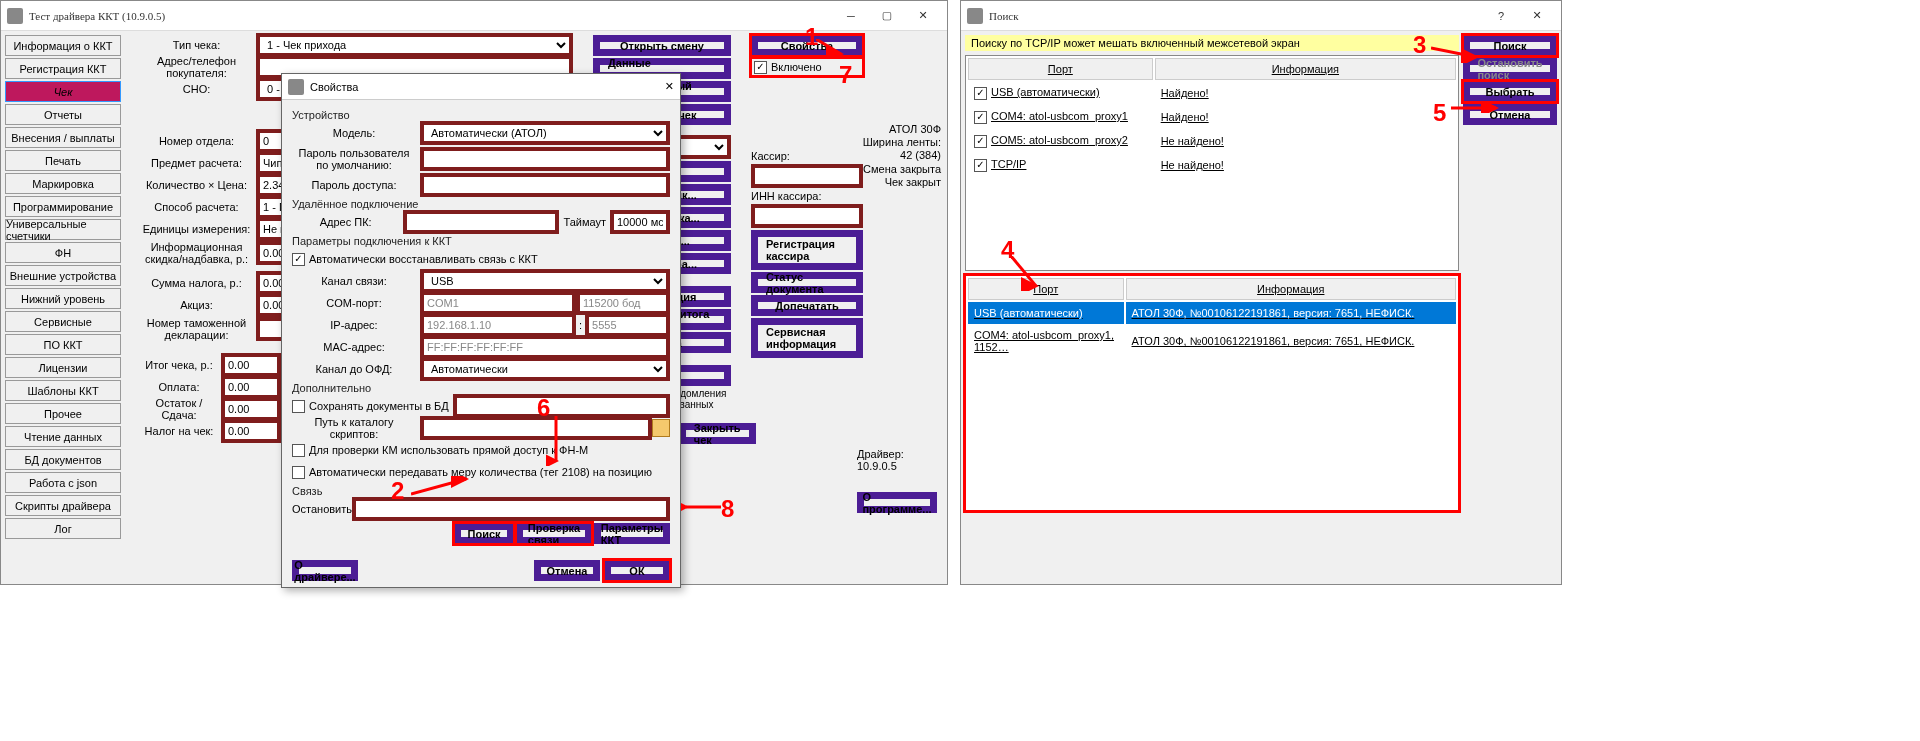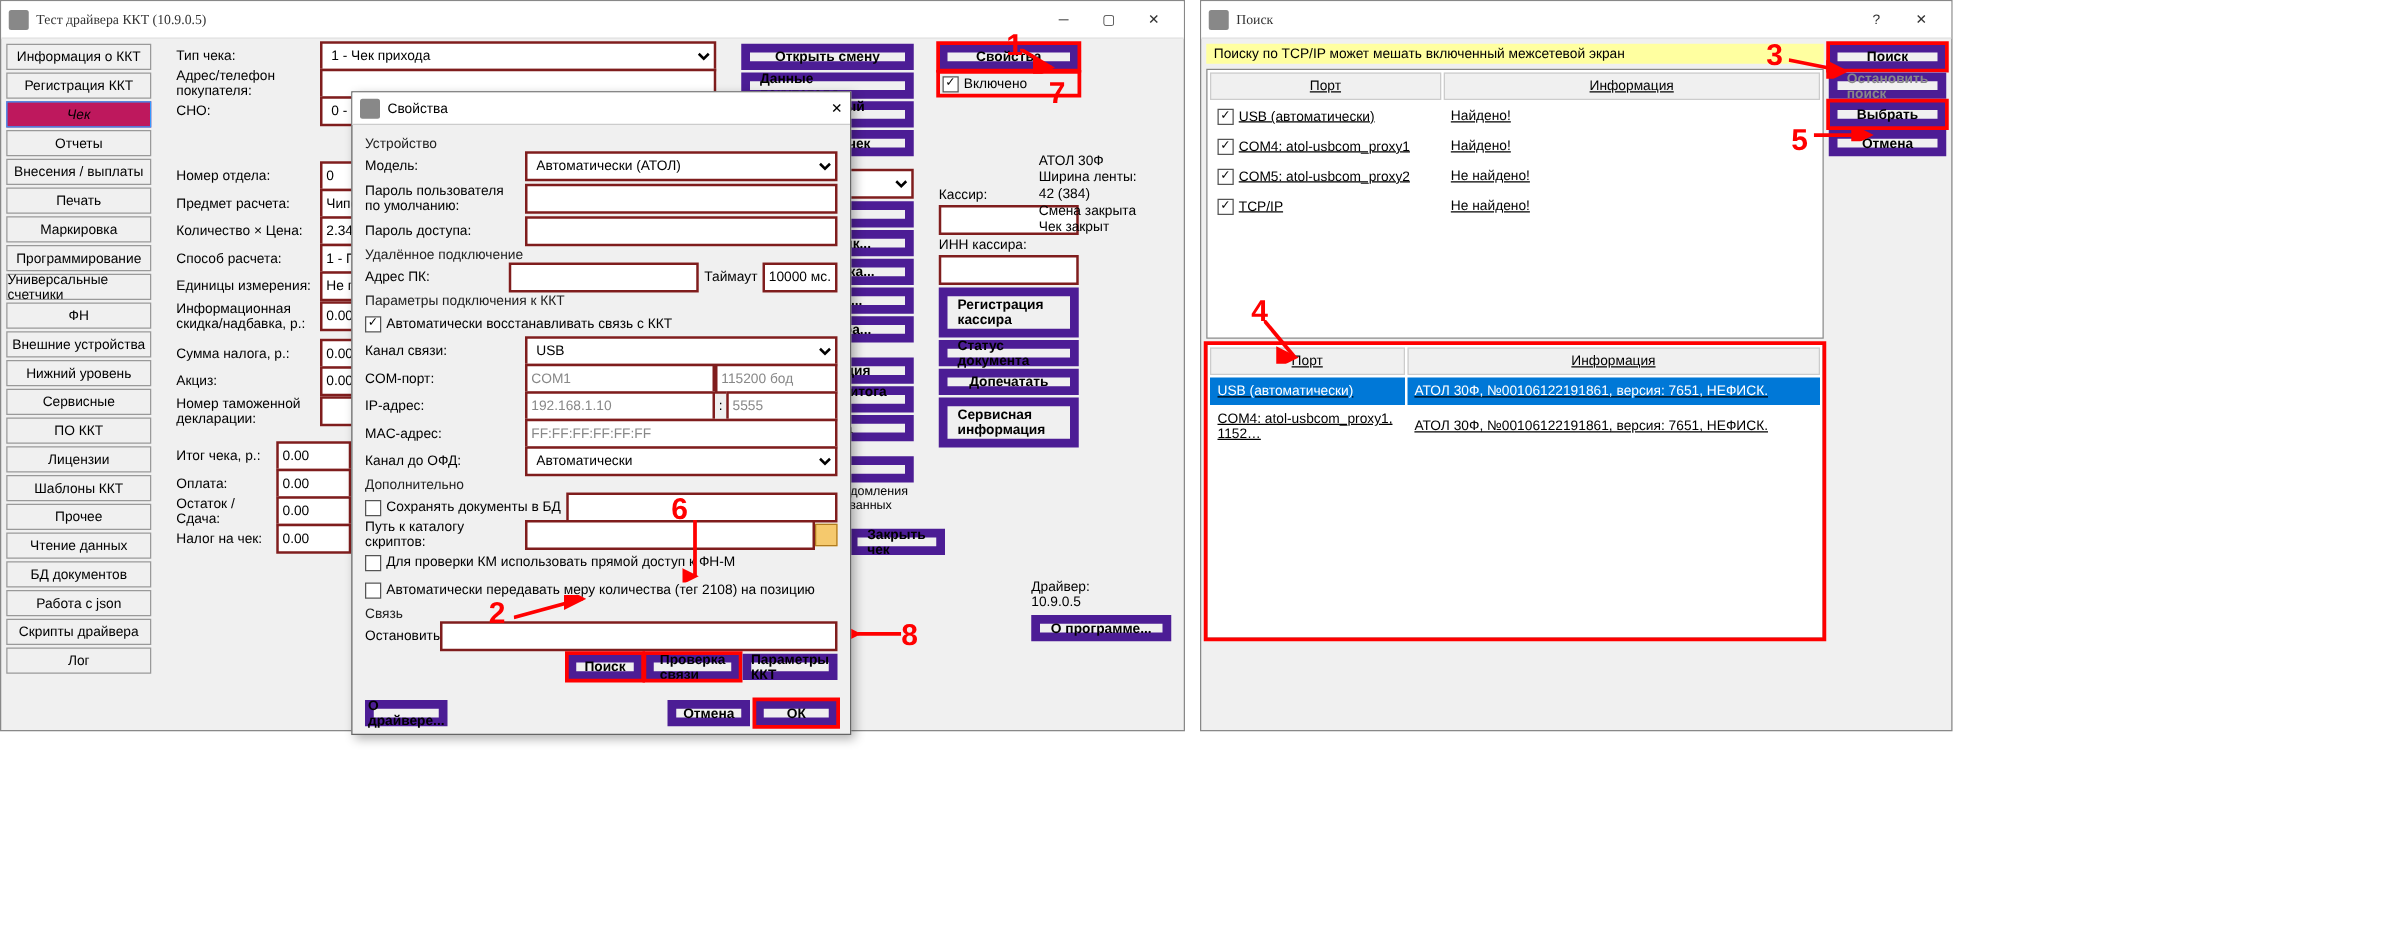--- a/index.html
+++ b/index.html
@@ -10,22 +10,22 @@
   .titlebar { height: 30px; background: #fff; border-bottom: 1px solid #ddd; display: flex; align-items: center; padding: 0 6px; }
   .title-icon { width: 16px; height: 16px; background: #888; border-radius: 2px; margin-right: 6px; }
   .titlebar .title-text { flex: 1; color: #333; font-family: Liberation Serif, serif; }
   .win-btns { display: flex; }
   .win-btn { width: 36px; height: 30px; display: flex; align-items: center; justify-content: center; color: #333; }
   .body { display: flex; padding: 4px; gap: 20px; position: relative; }
   .sidebar { width: 116px; display: flex; flex-direction: column; gap: 2px; }
   .sidebar .sbtn { height: 21px; border: 1px solid #999; background: #f0f0f0; display: flex; align-items: center; justify-content: center; cursor: default; }
   .sidebar .sbtn.active { background: #be185d; border-color: #3399ff; font-style: italic; }
   .row { display: flex; align-items: center; height: 20px; margin-bottom: 2px; }
-  .lab { width: 115px; text-align: left; padding-right: 4px; }
-  .inp, .sel { height: 24px; border: 2px solid #7f1d1d; background: #fff; padding: 0 3px; }
+  .lab { width: 115px; text-align: center; padding-right: 4px; }
+  .inp, .sel { height: 24px; border: 4px solid #7f1d1d; background: #fff; padding: 0 3px; }
   .inp.small { width: 60px; }
   .btn { height: 21px; border: 7px solid #4c1d95; background: #f0f0f0; padding: 0 8px; display: inline-flex; align-items: center; justify-content: center; cursor: default; font-weight: bold; }
   .right-col { width: 112px; display: flex; flex-direction: column; gap: 2px; }
   .right-col .btn { width: 100%; }
   .chk { width: 13px; height: 13px; border: 1px solid #555; background: #fff; display: inline-flex; align-items: center; justify-content: center; margin-right: 4px; vertical-align: middle; }
   .chk.checked::after { content: "✓"; font-size: 10px; color: #000; line-height: 1; }
   .dialog { position: absolute; top: 72px; left: 280px; width: 400px; background: #f0f0f0; border: 1px solid #666; box-shadow: 3px 3px 8px rgba(0,0,0,0.3); }
   .dialog .d-title { height: 26px; background: #fff; border-bottom: 1px solid #ccc; display: flex; align-items: center; padding: 0 6px; }
   .dialog .d-body { padding: 6px 10px 10px 10px; }
   .grpLabel { margin: 3px 0 2px 0; color: #222; }
@@ -36,21 +36,21 @@
   .d-footer .btn { width: 66px; }
   .red-box { outline: 3px solid #ff0000; outline-offset: -1px; }
   .num-badge { position: absolute; font-size: 24px; font-weight: bold; color: #ff0000; }
   .arrow { position: absolute; }
   .yellowbar { background: #ffffa0; padding: 2px 6px; }
   .search-table { border: 1px solid #888; background: #fff; text-decoration: underline; }
   .search-table th { background: #f0f0f0; border: 1px solid #ccc; height: 22px; font-weight: normal; text-align: center; }
   .search-table td { padding: 3px 6px; height: 22px; }
   .search-table tr.selRow td { background: #0078d7; color: #fff; }
   .disabled { color: #888; }
-  .status-area { position: absolute; right: 6px; top: 92px; width: 110px; font-size: 11px; line-height: 1.2; }
+  .status-area { position: absolute; right: 6px; top: 92px; width: 110px; font-size: 11px; text-align: right; line-height: 1.2; }
   .driver-info { position: absolute; right: 10px; bottom: 30px; text-align: left; font-size: 11px; }
   .folder-icon { width: 18px; height: 18px; background: #f5c96d; border: 1px solid #b07b1e; display: inline-block; }
   .dialog .btn-row { display: flex; gap: 2px; margin-top: 4px; }
   .mid-col { width: 432px; position: relative; }
   .side-btn-col { width: 138px; display: flex; flex-direction: column; gap: 2px; }
   .side-btn-col .btn { width: 100%; }
   .side-btn-col .spacer { height: 8px; }
 </style>
 </head>
 <body>
@@ -295,21 +295,21 @@
       <div>АТОЛ 30Ф</div>
       <div>Ширина ленты:</div>
       <div>42 (384)</div>
       <div>Смена закрыта</div>
       <div>Чек закрыт</div>
     </div>
 
     <div class="driver-info">
       <div>Драйвер:</div>
       <div>10.9.0.5</div>
-      <div class="btn" style="width:112px;margin-top:4px">
+      <div class="btn" style="width:80px;margin-top:20px">
           <span>О программе...</span>
         </div>
     </div>
   </div>
 
   <div class="dialog">
     <div class="d-title">
       <span class="title-icon"></span>
       <span>Свойства</span>
       <span style="flex:1"></span>

